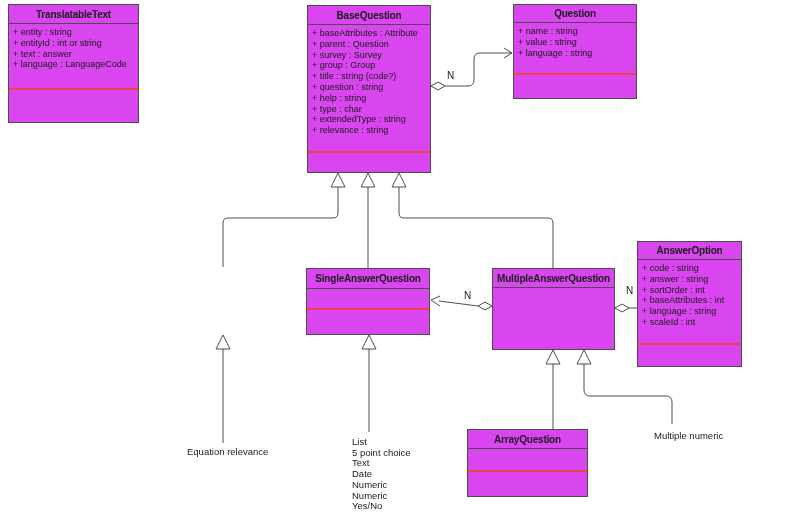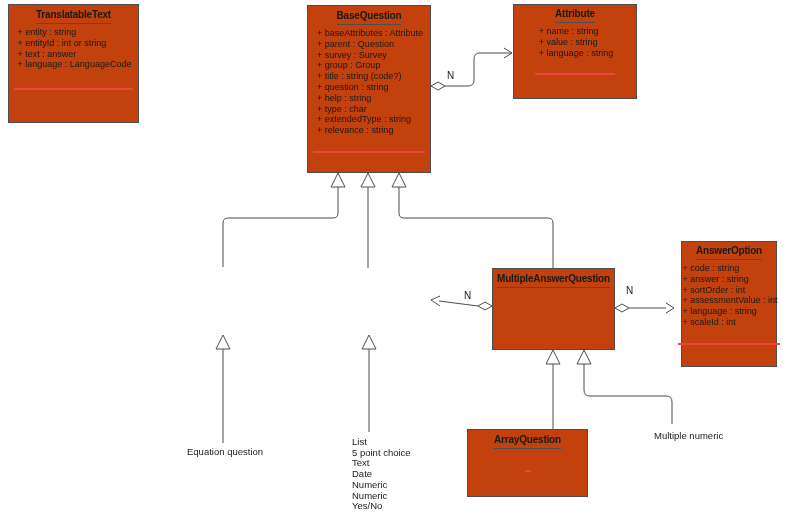--- a/index.html
+++ b/index.html
@@ -3,21 +3,21 @@
 <meta charset="utf-8">
 <style>
   html,body{margin:0;padding:0;background:#fff;}
   #canvas{
     position:relative;width:800px;height:519px;background:#ffffff;
     font-family:"Liberation Sans", sans-serif;color:#1a1a1a;overflow:hidden;
   }
   #wires{position:absolute;left:0;top:0;width:800px;height:519px;}
   .uml-class{
     position:absolute;display:flex;flex-direction:column;
-    background:#c2410c;border:1px solid #4d4d4d;box-sizing:border-box;align-items:center;
+    background:#d946ef;border:1px solid #4d4d4d;box-sizing:border-box;
   }
   .uml-title{
     flex:0 0 auto;border-bottom:1px solid #4d4d4d;
     font-weight:bold;font-size:10px;letter-spacing:-0.2px;
     text-align:center;display:flex;align-items:center;justify-content:center;
     white-space:nowrap;overflow:hidden;
   }
   .uml-attrs{
     flex:0 0 auto;border-bottom:2px solid #ef4444;box-sizing:border-box;
     font-size:9px;line-height:10.8px;padding:3px 2px 0 4px;
@@ -112,60 +112,65 @@
         <div>+ question : string</div>
         <div>+ help : string</div>
         <div>+ type : char</div>
         <div>+ extendedType : string</div>
         <div>+ relevance : string</div>
       </div>
     <div class="uml-methods"></div>
   </div>
 
   <div class="uml-class" style="left:513px;top:4px;width:124px;height:95px">
-    <div class="uml-title" style="height:17px">Attribute</div>
+    <div class="uml-title" style="height:17px">Question</div>
     <div class="uml-attrs" style="height:52px">
         <div>+ name : string</div>
         <div>+ value : string</div>
         <div>+ language : string</div>
       </div>
     <div class="uml-methods"></div>
   </div>
 
 
+  <div class="uml-class" style="left:306px;top:268px;width:124px;height:67px">
+    <div class="uml-title" style="height:19px">SingleAnswerQuestion</div>
+    <div class="uml-attrs" style="height:21px"></div>
+    <div class="uml-methods"></div>
+  </div>
 
   <div class="uml-class" style="left:492px;top:268px;width:123px;height:82px">
     <div class="uml-title" style="height:18px">MultipleAnswerQuestion</div>
     <div class="uml-methods"></div>
   </div>
 
-  <div class="uml-class" style="left:681px;top:241px;width:96px;height:126px">
+  <div class="uml-class" style="left:637px;top:241px;width:105px;height:126px">
     <div class="uml-title" style="height:17px">AnswerOption</div>
     <div class="uml-attrs" style="height:85px">
         <div>+ code : string</div>
         <div>+ answer : string</div>
         <div>+ sortOrder : int</div>
-        <div>+ assessmentValue : int</div>
+        <div>+ baseAttributes : int</div>
         <div>+ language : string</div>
         <div>+ scaleId : int</div>
       </div>
     <div class="uml-methods"></div>
   </div>
 
   <div class="uml-class" style="left:467px;top:429px;width:121px;height:68px">
     <div class="uml-title" style="height:18px">ArrayQuestion</div>
     <div class="uml-attrs" style="height:23px"></div>
     <div class="uml-methods"></div>
   </div>
 
   <div class="mult-label" style="left:447px;top:70px">N</div>
   <div class="mult-label" style="left:464px;top:290px">N</div>
   <div class="mult-label" style="left:626px;top:285px">N</div>
 
-  <div class="float-label" style="left:187px;top:447px">Equation question</div>
+  <div class="float-label" style="left:187px;top:447px">Equation relevance</div>
   <div class="float-label" style="left:352px;top:437px">
       <div>List</div>
       <div>5 point choice</div>
       <div>Text</div>
       <div>Date</div>
       <div>Numeric</div>
       <div>Numeric</div>
       <div>Yes/No</div>
     </div>
   <div class="float-label" style="left:654px;top:431px">Multiple numeric</div>

